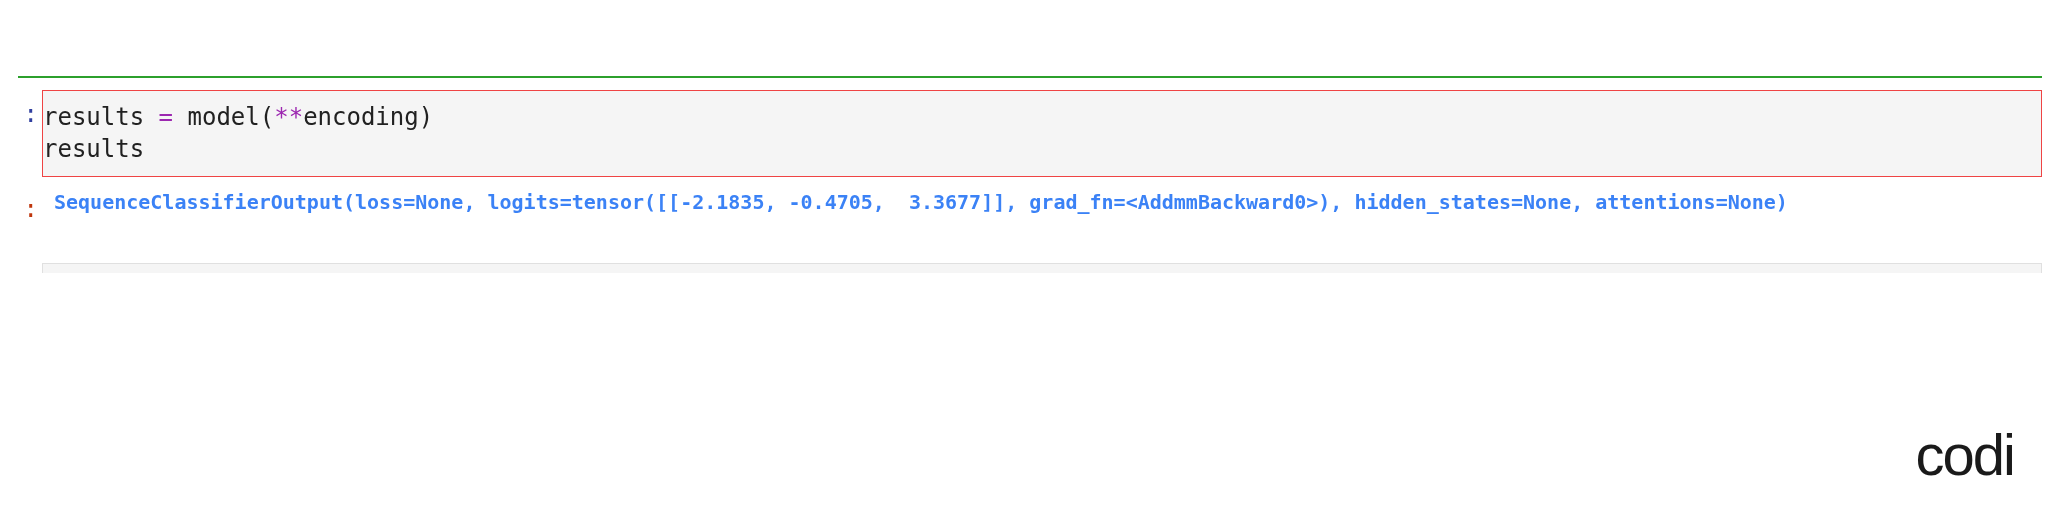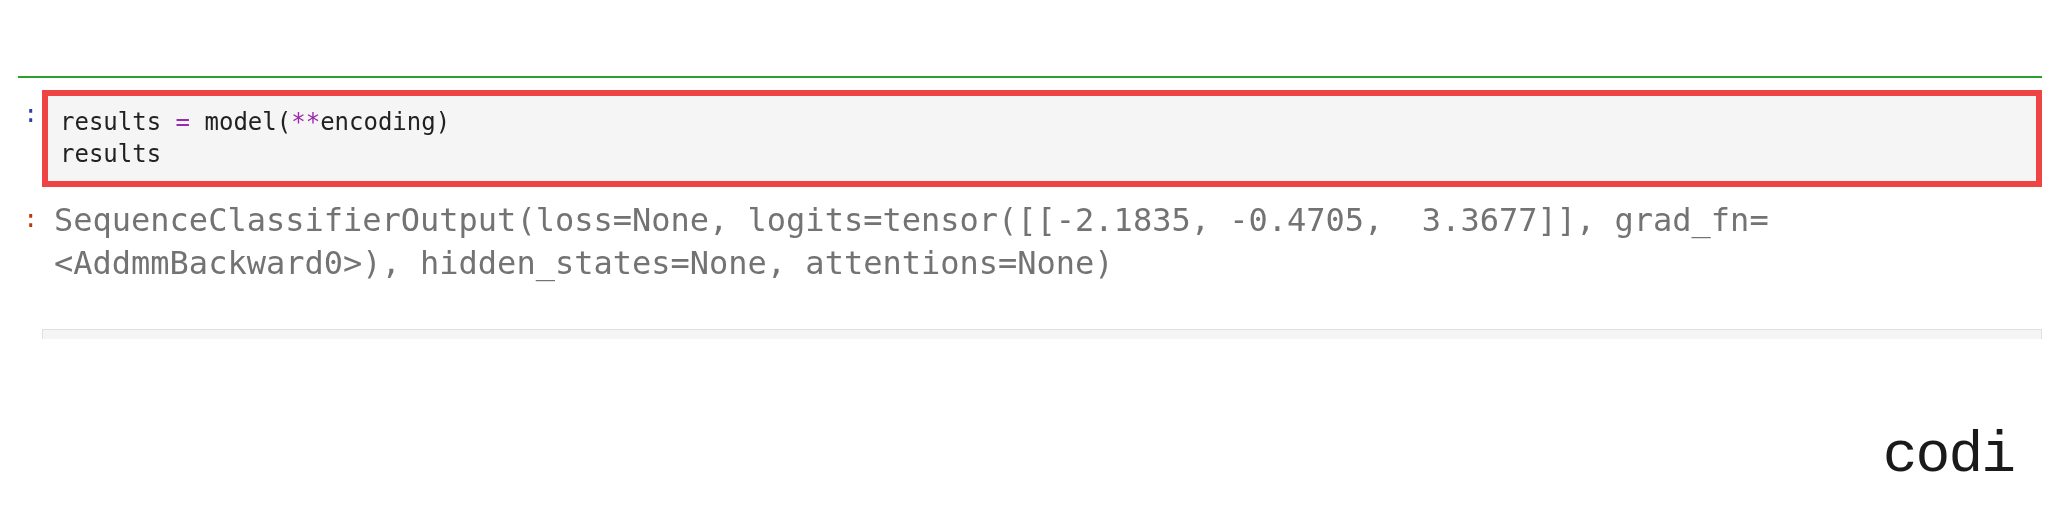--- a/index.html
+++ b/index.html
@@ -42,60 +42,61 @@
       padding-top: 10px;
       font-size: 24px;
       color: #303f9f;
     }
     .prompt-area.output {
       color: #bf360c;
     }
     .code-cell {
       flex: 1;
       background: #f5f5f5;
-      border: 6px solid #ef4444;
-      padding: 10px 12px;
+      border: 1px solid #ef4444;
+      padding: 10px 0;
       font-size: 24px;
       line-height: 1.35;
       white-space: pre;
       color: #212121;
     }
     .output-row {
       display: flex;
       align-items: flex-start;
       margin-bottom: 8px;
     }
     .output-cell {
       flex: 1;
       padding: 4px 12px;
-      font-size: 32px;
+      font-size: 20px;
       line-height: 1.35;
       white-space: pre-wrap;
       word-break: break-word;
-      color: #737373;
+      color: #3b82f6;
+      font-weight: bold;
     }
     .tok-var { color: #212121; }
     .tok-op { color: #9c27b0; }
     .tok-star { color: #9c27b0; }
     .tok-paren { color: #212121; }
     .empty-cell-bar {
       margin-top: 40px;
       margin-left: 24px;
       height: 10px;
       background: #f5f5f5;
       border: 1px solid #e0e0e0;
       border-bottom: none;
     }
     .logo {
       position: absolute;
       right: 46px;
       bottom: 34px;
       display: flex;
       align-items: baseline;
-      font-family: Liberation Mono, monospace;
+      font-family: Liberation Sans, sans-serif;
       font-weight: 500;
       font-size: 58px;
       letter-spacing: -2px;
     }
     .logo-dark {
       color: #1a1a1a;
     }
     .logo-green {
       color: #8bc34a;
     }

